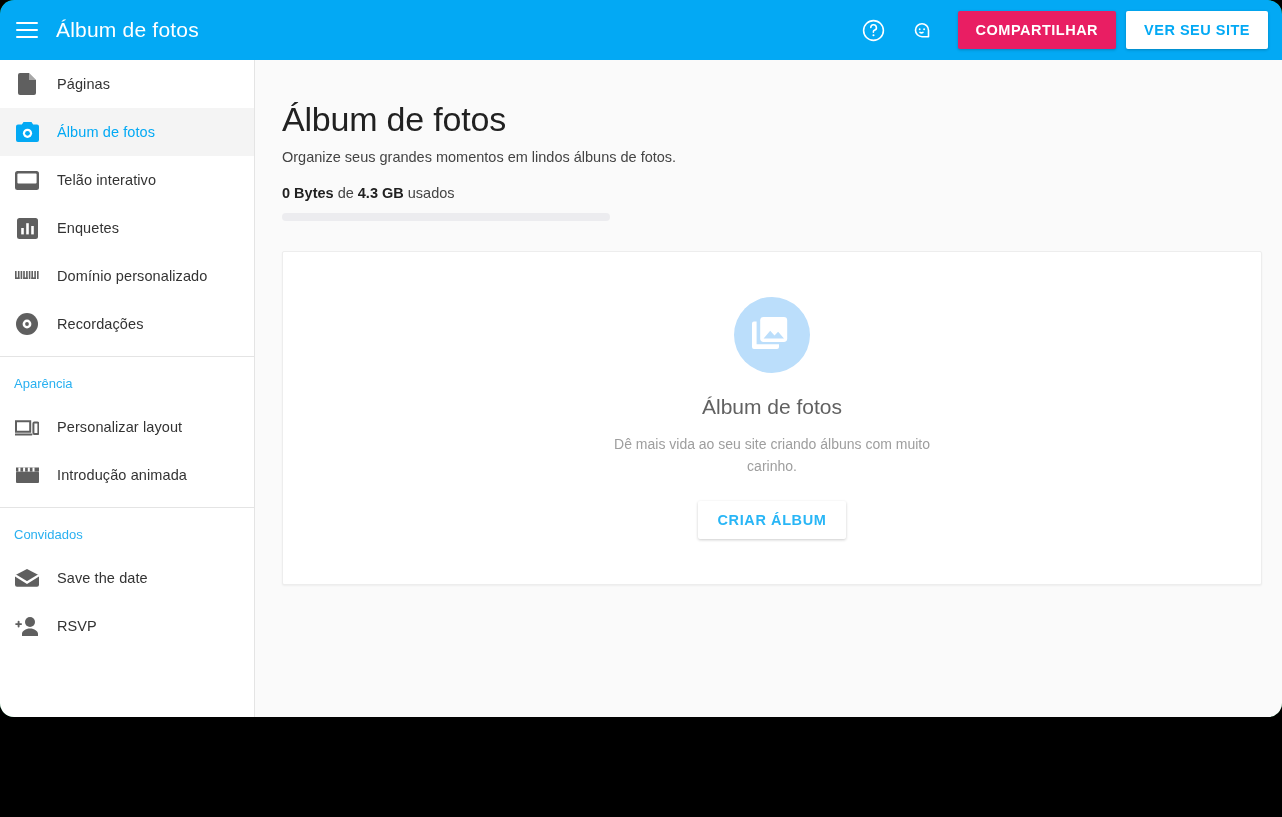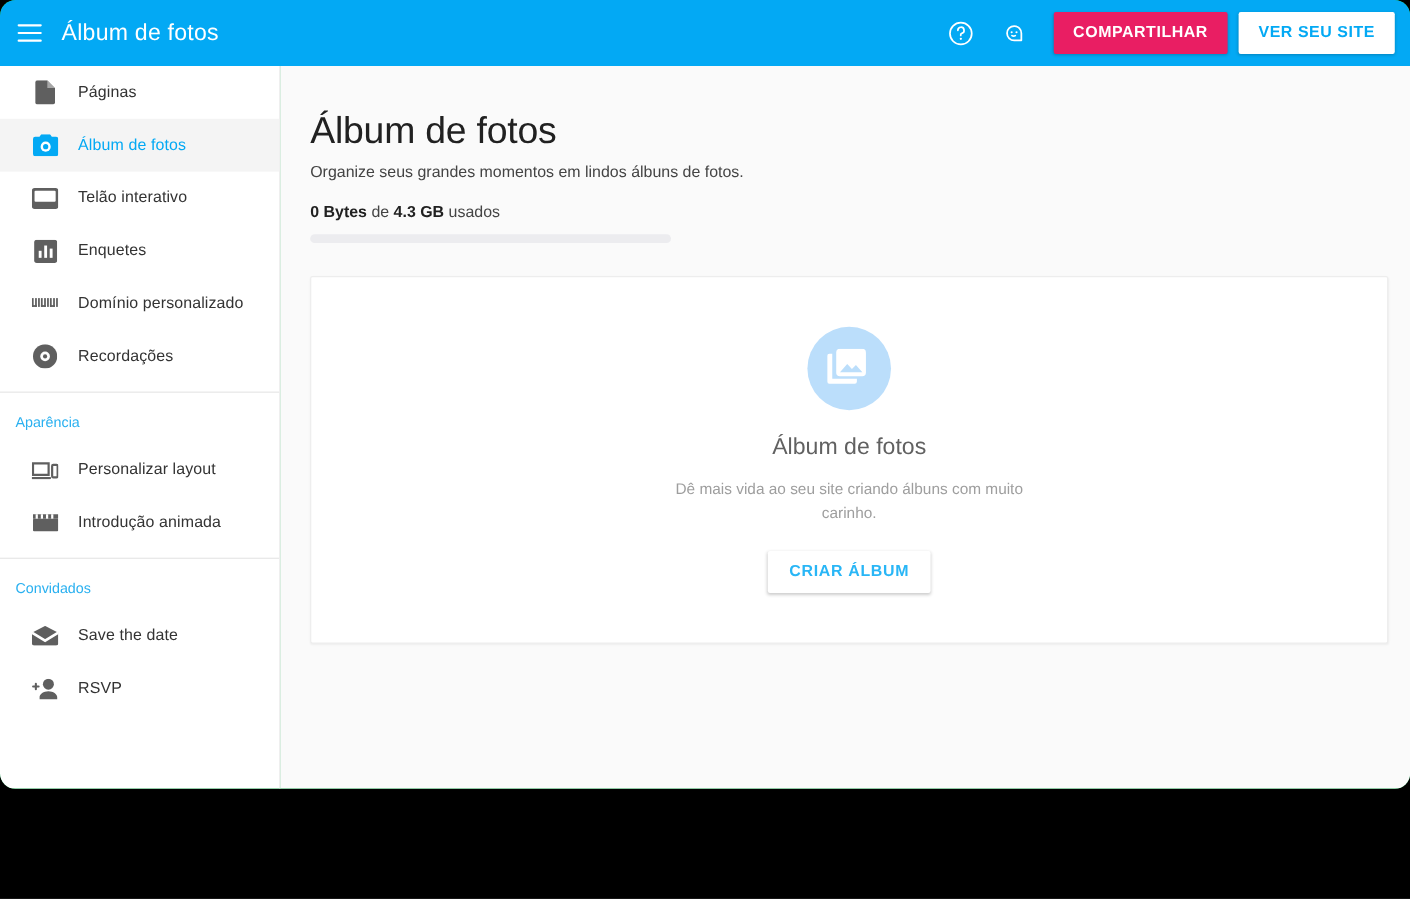--- a/index.html
+++ b/index.html
@@ -6,21 +6,21 @@
   html, body {
     width: 1282px; height: 817px;
     background: #000;
     font-family: "Liberation Sans", sans-serif;
     overflow: hidden;
   }
   .window {
     position: absolute;
     left: 0; top: 0;
     width: 1282px; height: 717px;
-    background: #22c55e;
+    background: #15803d;
     border-radius: 14px;
     overflow: hidden;
   }
 
   
   .appbar {
     position: absolute; left: 0; top: 0;
     width: 1282px; height: 60px;
     background: #03a9f4;
     display: flex; align-items: center;
@@ -63,21 +63,21 @@
   .sidebar {
     position: absolute; left: 0; top: 60px;
     width: 255px; height: 657px;
     background: #fff;
     border-right: 1px solid #e4e4e4;
     overflow: hidden;
   }
   .nav-item {
     height: 48px;
     display: flex; align-items: center;
-    padding-left: 28px;
+    padding-left: 14px;
     cursor: pointer;
   }
   .nav-item.active { background: #f4f4f4; }
   .nav-icon {
     width: 26px; height: 26px;
     display: flex; align-items: center; justify-content: center;
     margin-right: 17px; flex: 0 0 26px;
     color: #5f5f5f;
   }
   .nav-item.active .nav-icon { color: #03a9f4; }

